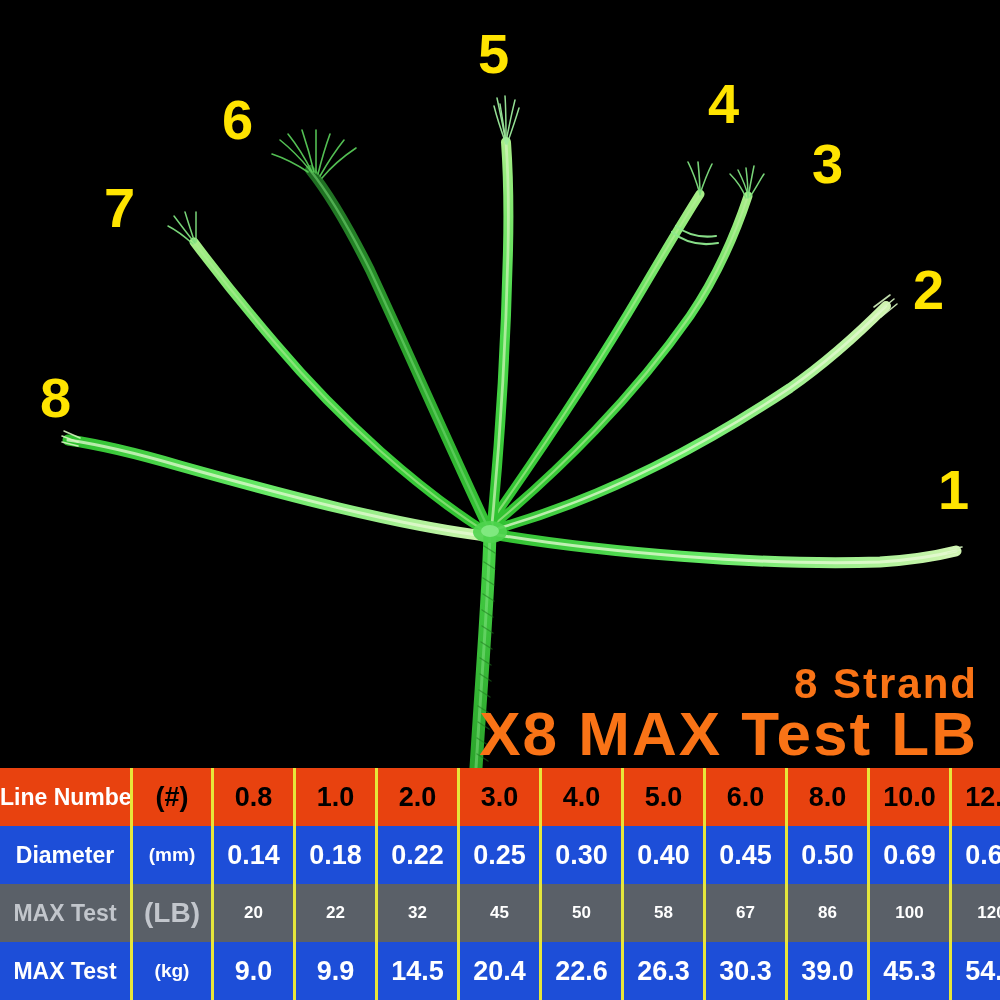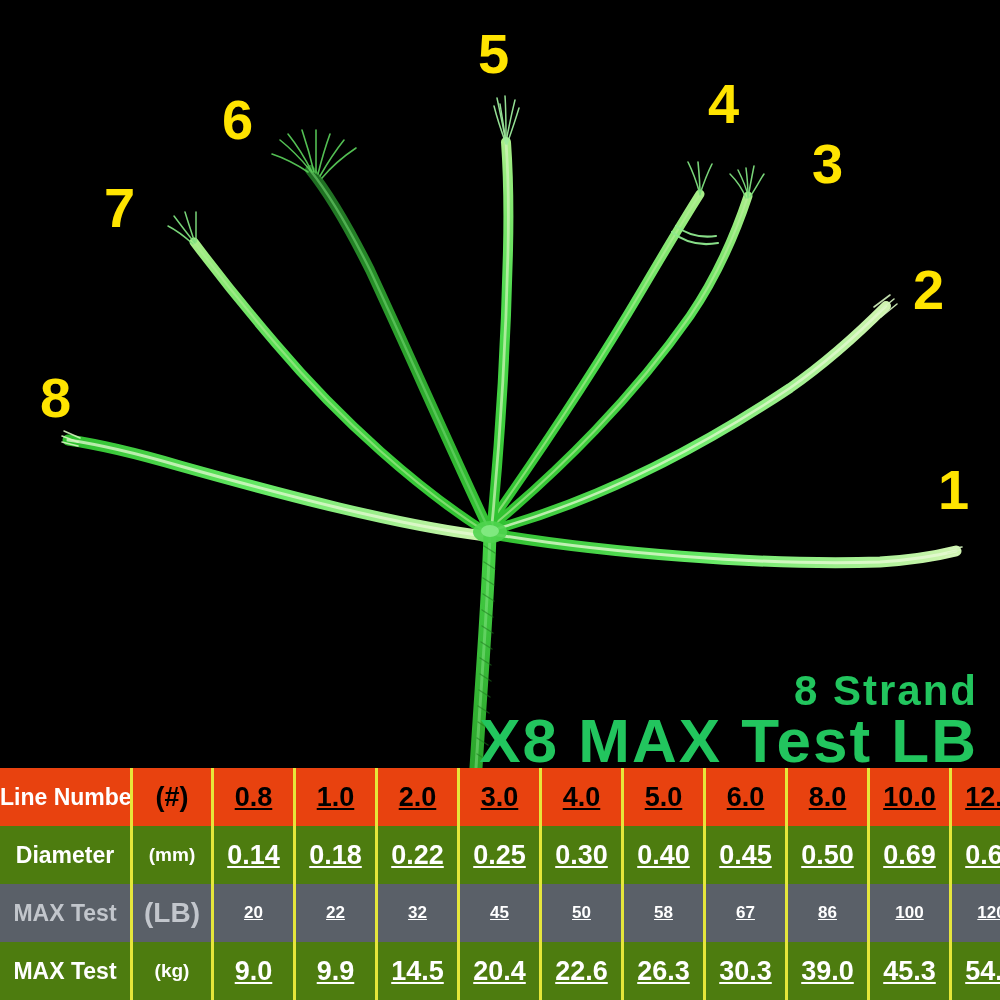--- a/index.html
+++ b/index.html
@@ -49,23 +49,23 @@
     font-size: 56px;
     line-height: 1;
     letter-spacing: 0px;
     user-select: none;
   }
 
   
   #title-block {
     position: absolute;
     right: 22px;
-    bottom: 1px;
+    bottom: 8px;
     text-align: right;
-    color: #22c55e;
+    color: #f97316;
     z-index: 5;
   }
   #title-line1 {
     font-family: "Liberation Sans", sans-serif;
     font-weight: bold;
     font-size: 42px;
     line-height: 48px;
     letter-spacing: 2px;
     white-space: nowrap;
   }
@@ -115,21 +115,21 @@
     font-size: 23px;
   }
   tr.row-head td.unit-cell {
     color: #000000;
     font-weight: bold;
     font-size: 27px;
   }
 
   
   tr.row-dark td {
-    background: #4d7c0f;
+    background: #1d4ed8;
     color: #FFFFFF;
     font-weight: bold;
     font-size: 27px;
   }
   tr.row-dark td.label-cell,
   tr.row-dark td.unit-cell {
     color: #FFFFFF;
     font-weight: bold;
     font-size: 23px;
   }
@@ -145,21 +145,21 @@
   tr.row-gray td.label-cell,
   tr.row-gray td.unit-cell {
     color: #C2C6CC;
     font-weight: bold;
     font-size: 23px;
   }
   tr.row-gray td.unit-cell { font-size: 28px; }
 
   td.label-cell { width: 130px; }
   td.unit-cell  { width: 78px; }
-  td.data-cell  { width: 79px; text-decoration: underline; }
+  td.data-cell  { width: 79px; }
 </style>
 </head>
 <body>
 
 <div id="page">
 
   <div id="photo-area">
 
     <svg id="strand-svg" viewBox="0 0 1000 768" preserveAspectRatio="none">
       <defs>

